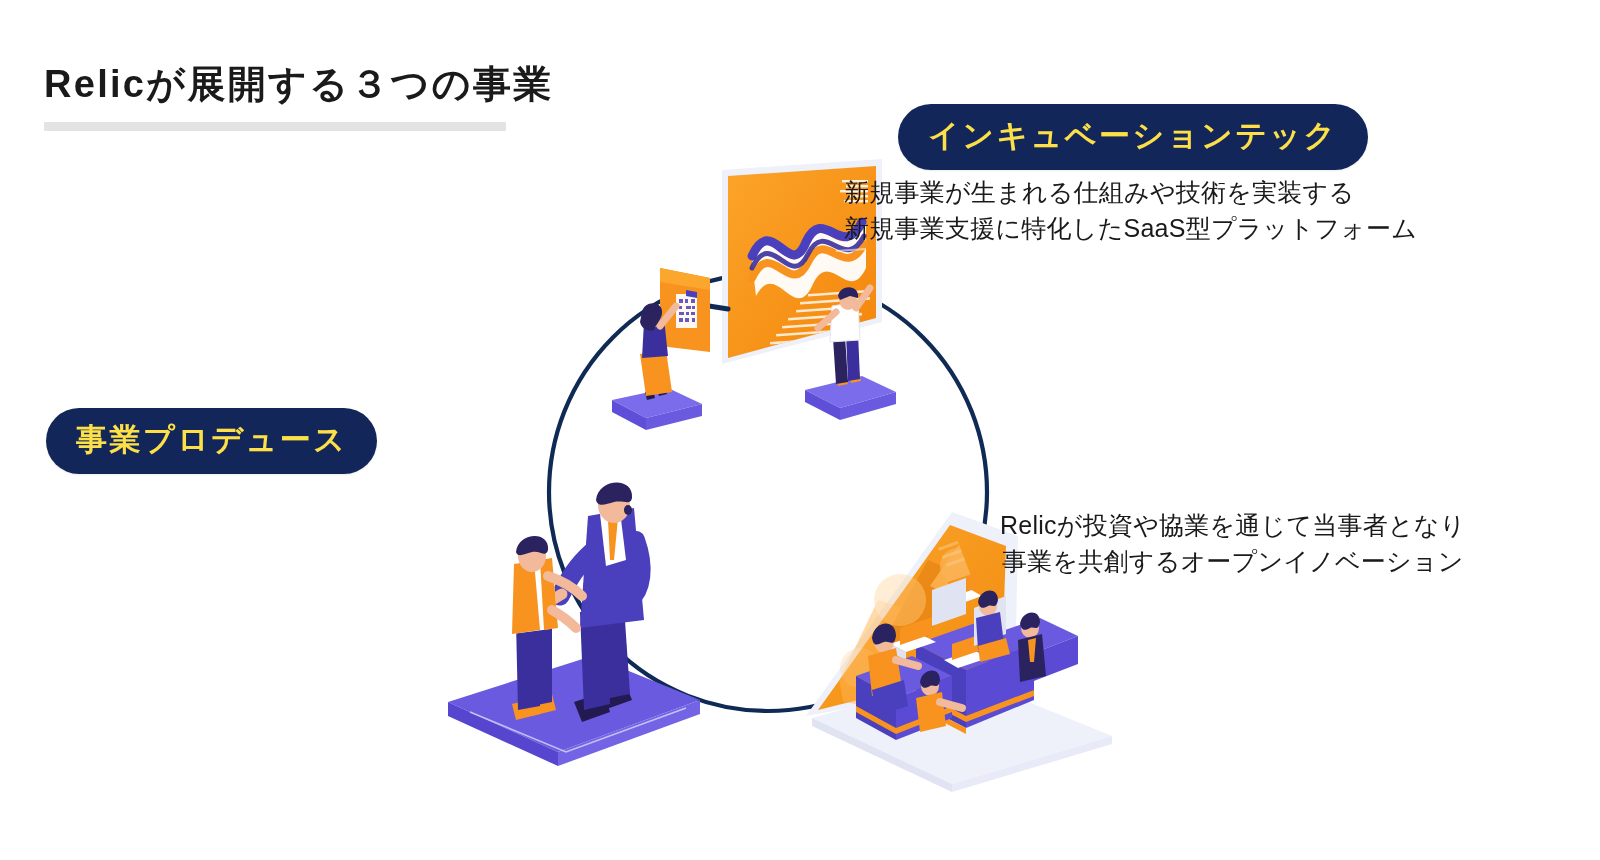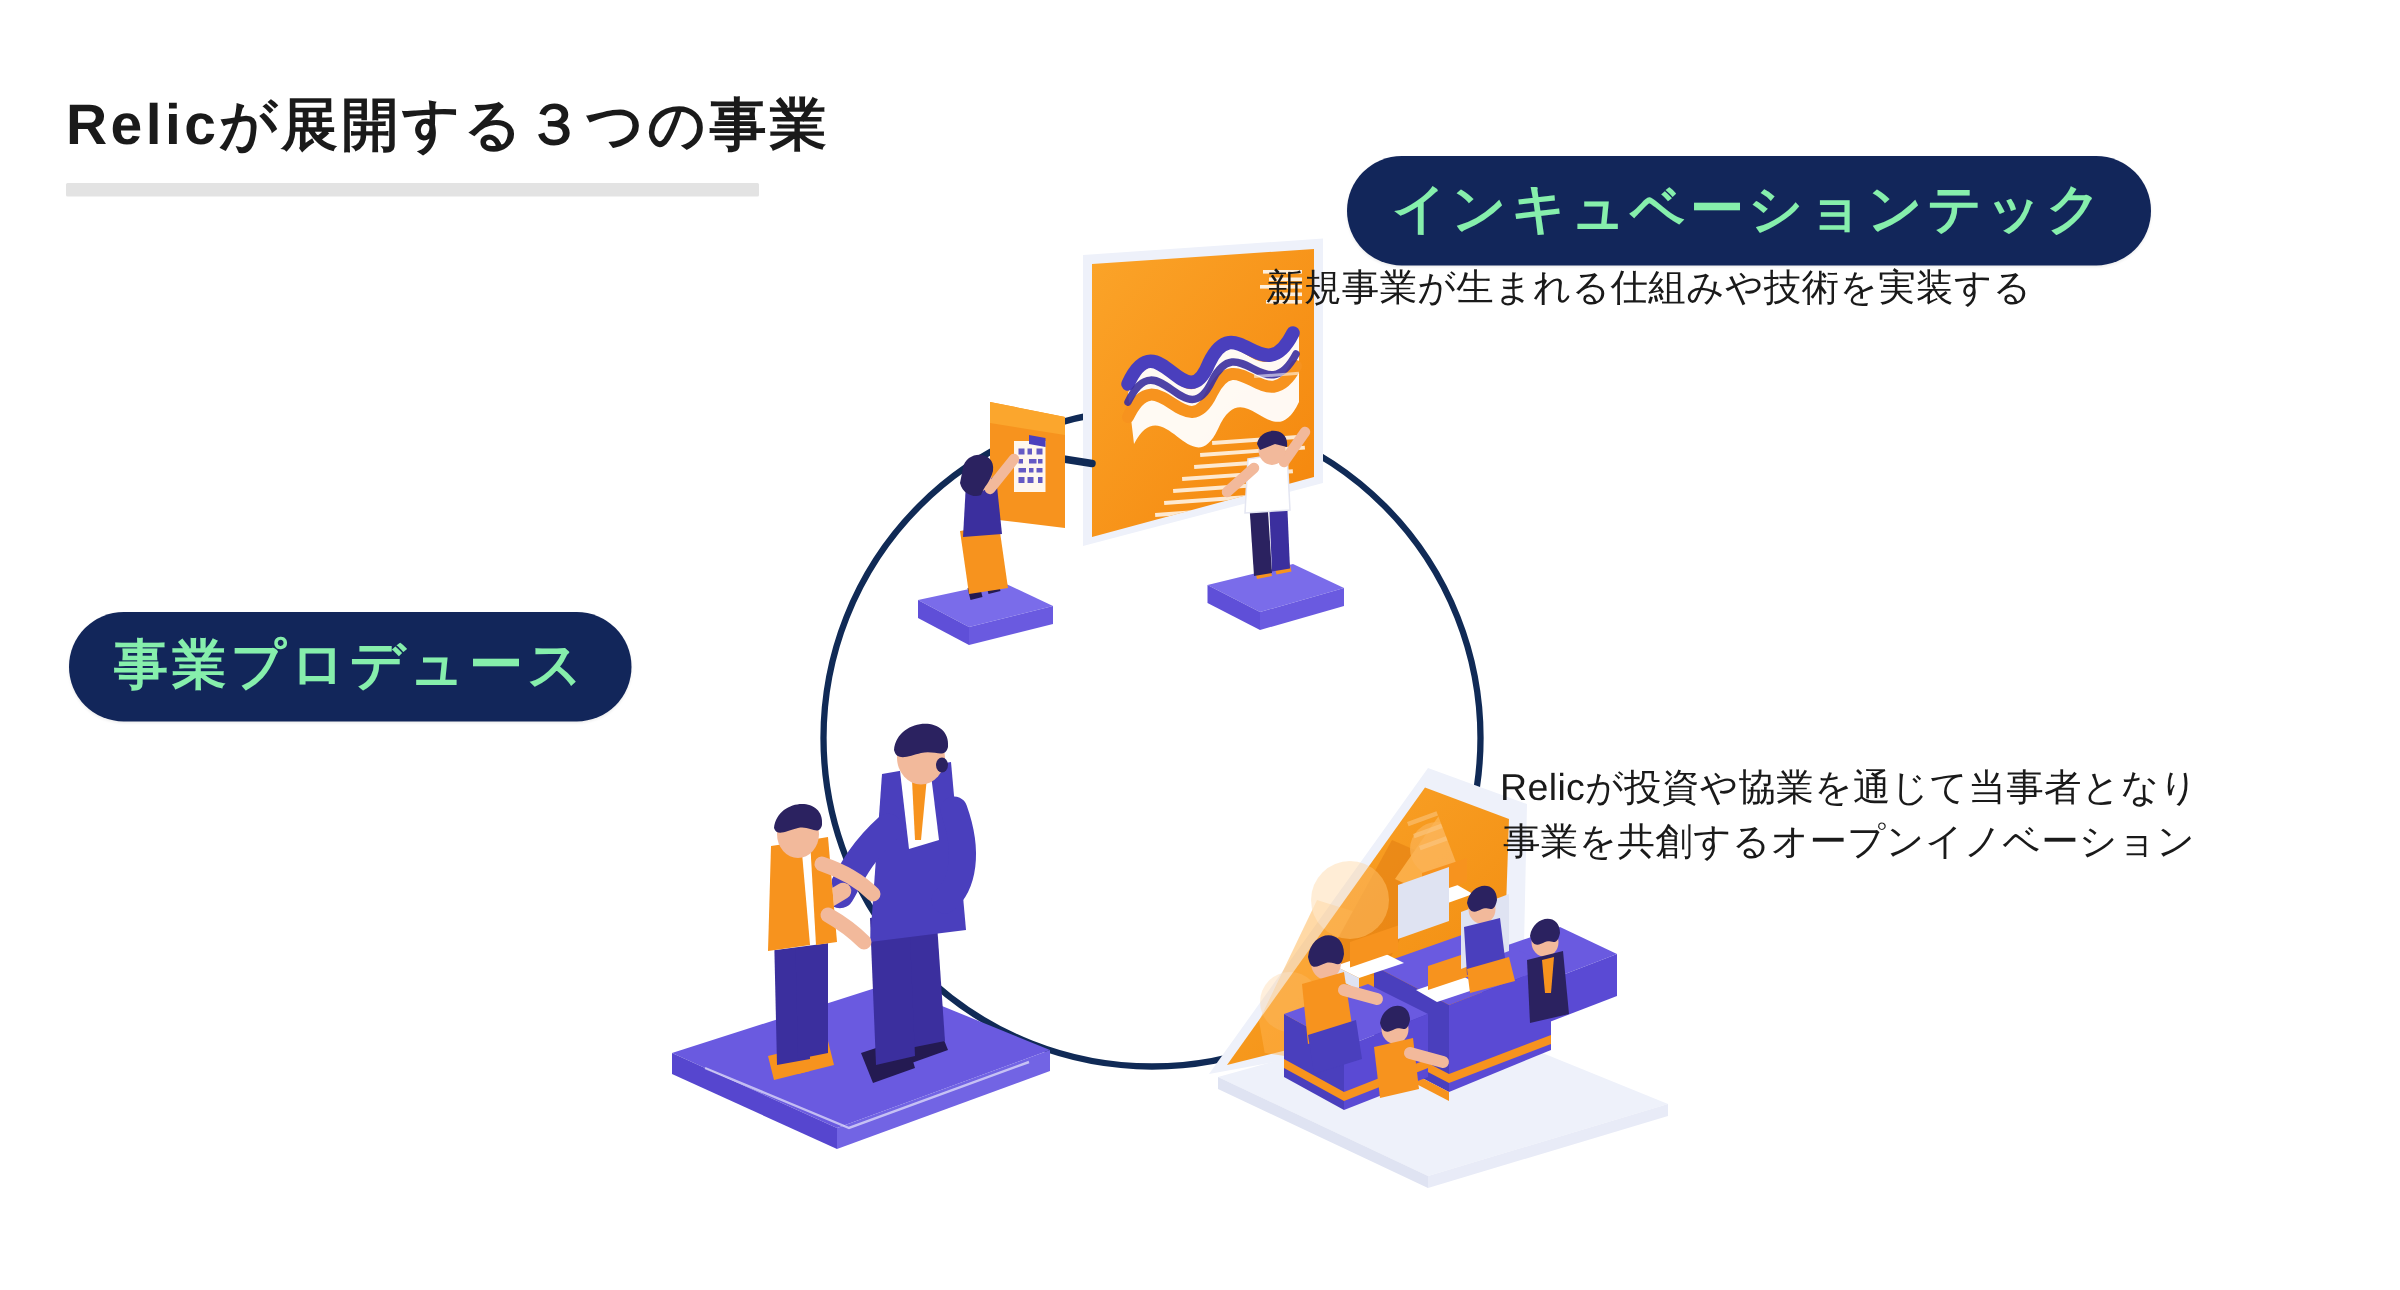--- a/index.html
+++ b/index.html
@@ -22,23 +22,23 @@
     margin:0;
   }
   #title-underline{
     margin-top:14px;width:462px;height:9px;background:#e3e3e3;border-radius:1px;
   }
 
   
   .badge{
     position:absolute;
     display:inline-flex;align-items:center;justify-content:center;
-    background:#12265a;color:#86efac;
+    background:#12265a;color:#fde047;
     border-radius:999px;
-    font-size:36px;font-weight:700;letter-spacing:.08em;
+    font-size:31px;font-weight:700;letter-spacing:.08em;
     white-space:nowrap;
     box-shadow:0 1px 2px rgba(0,0,0,.08);
   }
   #badge-incubation{left:898px;top:104px;padding:11px 30px 13px;}
   #badge-produce{left:46px;top:372px;padding:11px 30px 13px;margin-top:36px;}
   #badge-openinnovation{left:1012px;top:440px;padding:11px 30px 13px;}
 
   
   .desc{
     position:absolute;
@@ -311,20 +311,21 @@
     </g>
   </svg>
 
   <div class="badge" id="badge-incubation">インキュベーションテック</div>
 
   <div class="badge" id="badge-produce">事業プロデュース</div>
 
 
   <div class="desc" id="desc-incubation">
     <div>新規事業が生まれる仕組みや技術を実装する</div>
+    <div>新規事業支援に特化したSaaS型プラットフォーム</div>
   </div>
 
 
   <div class="desc" id="desc-openinnovation">
     <div>Relicが投資や協業を通じて当事者となり</div>
     <div>事業を共創するオープンイノベーション</div>
   </div>
 
 </div>
 

